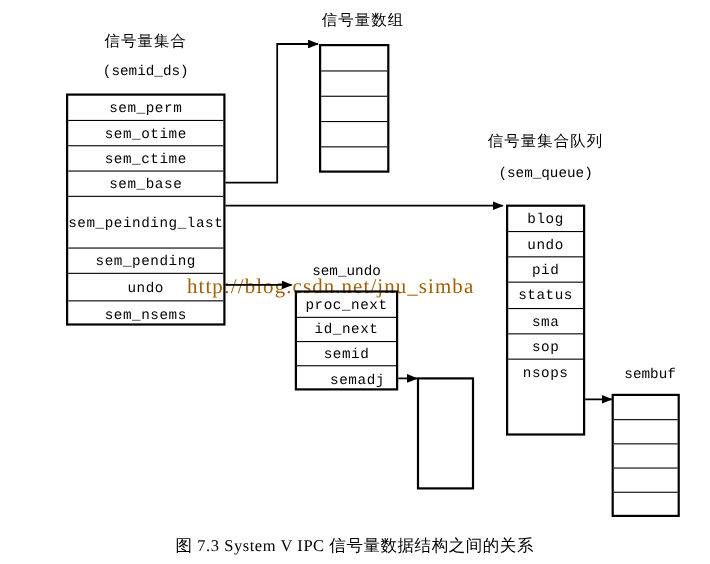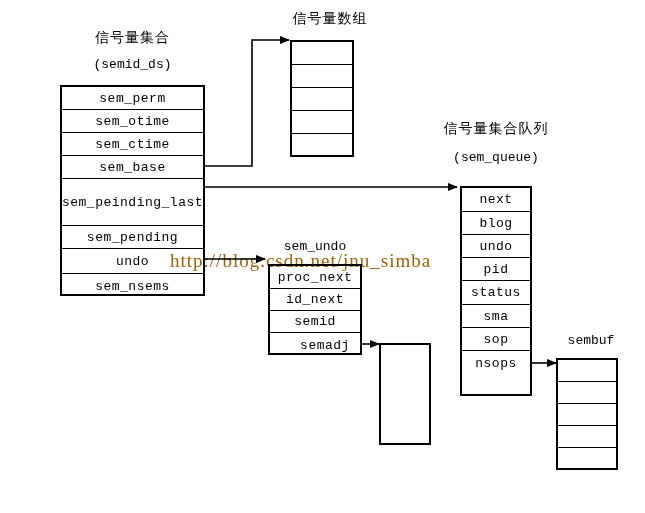--- a/index.html
+++ b/index.html
@@ -143,21 +143,20 @@
     <div class="row" style="height:23px;"></div>
     <div class="row" style="height:23px;"></div>
     <div class="row" style="height:23px;"></div>
     <div class="row" style="height:25px;"></div>
   </div>
 
   <div class="title" style="left:426px; top:120px; width:140px;">信号量集合队列</div>
   <div class="title mono" style="left:426px; top:150px; width:140px;">(sem_queue)</div>
 
   <div class="struct" style="left:460px; top:186px; width:72px; height:210px;">
-    <div class="row" style="height:24px;">next</div>
     <div class="row" style="height:23px;">blog</div>
     <div class="row" style="height:23px;">undo</div>
     <div class="row" style="height:23px;">pid</div>
     <div class="row" style="height:24px;">status</div>
     <div class="row" style="height:23px;">sma</div>
     <div class="row" style="height:23px;">sop</div>
     <div class="row" style="height:24px;">nsops</div>
   </div>
 
   <div class="title mono" style="left:268px; top:239px; width:94px;">sem_undo</div>
@@ -174,14 +173,15 @@
   <div class="title mono" style="left:556px; top:333px; width:70px;">sembuf</div>
 
   <div class="struct" style="left:556px; top:358px; width:62px; height:112px;">
     <div class="row" style="height:22px;"></div>
     <div class="row" style="height:22px;"></div>
     <div class="row" style="height:22px;"></div>
     <div class="row" style="height:22px;"></div>
     <div class="row" style="height:24px;"></div>
   </div>
 
+  <div class="caption" style="top:487px;">图 7.3   System V IPC 信号量数据结构之间的关系</div>
 
 </div>
 
 </body></html>

